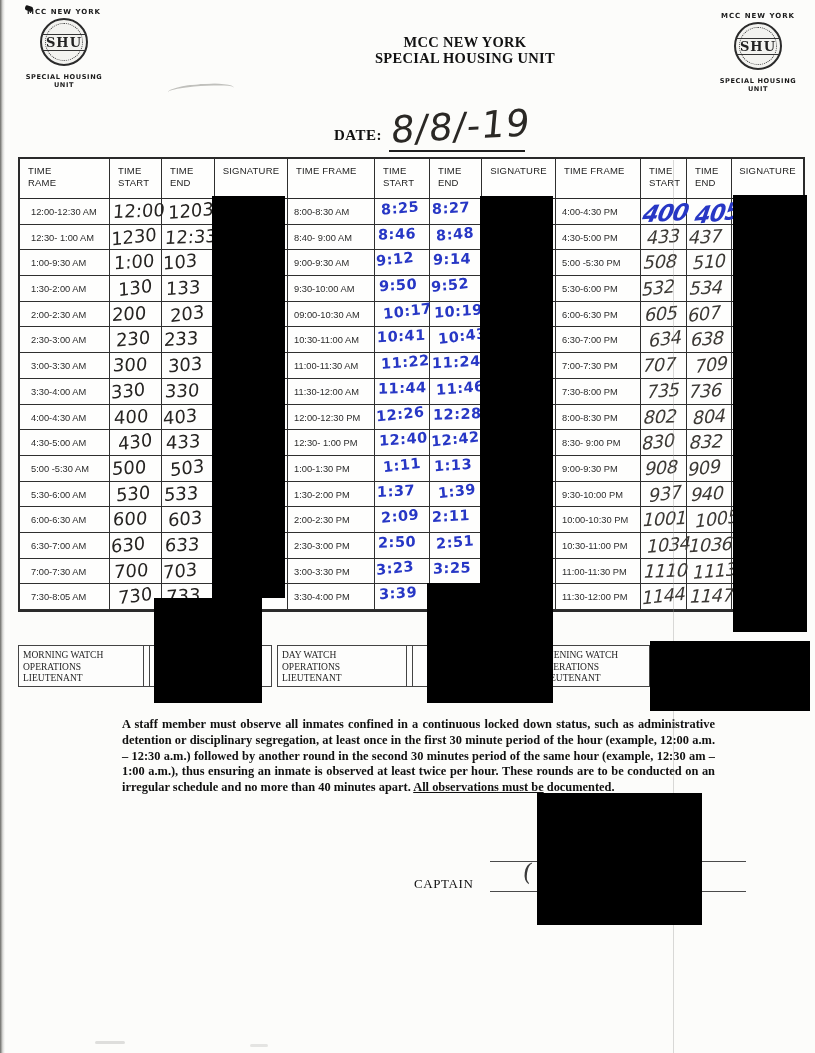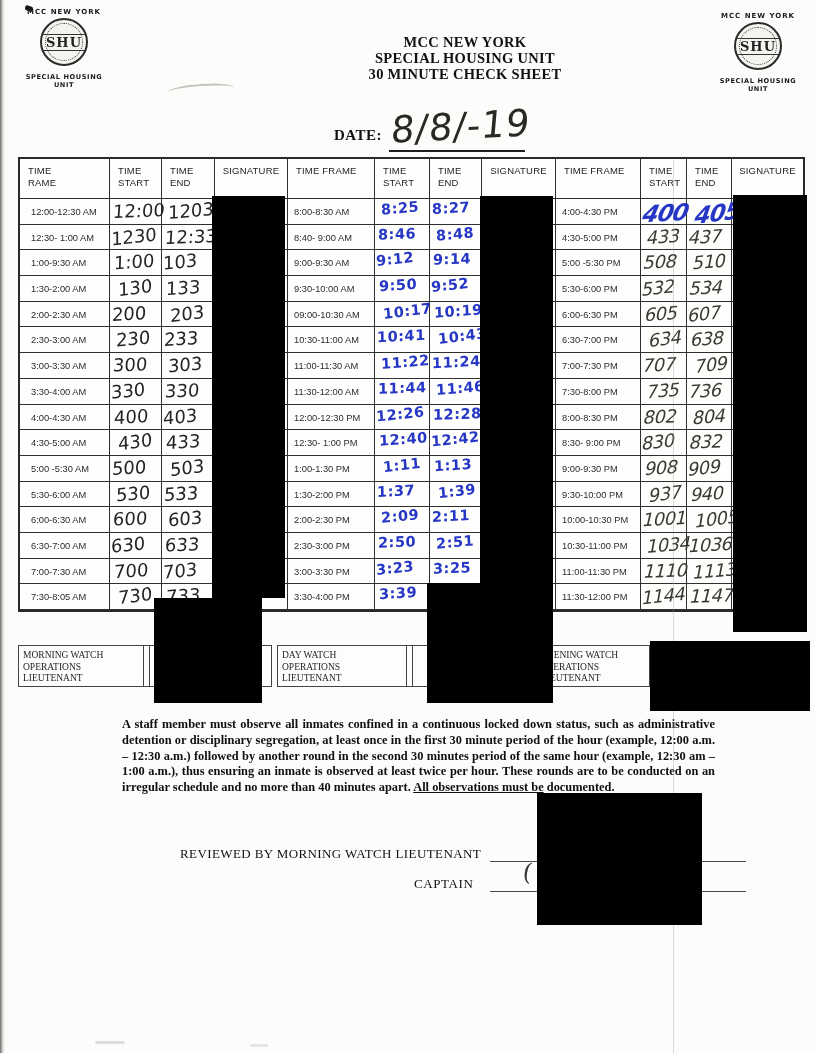--- a/index.html
+++ b/index.html
@@ -103,21 +103,20 @@
     <div class="l-top">MCC NEW YORK</div>
     <div class="seal">
       <div class="seal-letters">SHU</div>
     </div>
     <div class="l-bottom">SPECIAL HOUSING UNIT</div>
   </div>
 
   <div class="title-block">
     <div>MCC NEW YORK</div>
     <div>SPECIAL HOUSING UNIT</div>
-    <div>30 MINUTE CHECK SHEET</div>
   </div>
 
   <div class="date-label">DATE:</div>
   <div class="date-line"></div>
   <div class="date-value">8/8/-19</div>
 
   <div class="tbl" id="tbl">
       <div class="hcell">TIME
 RAME</div>
       <div class="hcell">TIME
@@ -548,19 +547,18 @@
   <div class="redact" style="left:212px;top:196px;width:73px;height:402px;"></div>
   <div class="redact" style="left:154px;top:598px;width:108px;height:105px;"></div>
   <div class="redact" style="left:480px;top:196px;width:73px;height:387px;"></div>
   <div class="redact" style="left:427px;top:583px;width:126px;height:120px;"></div>
   <div class="redact" style="left:733px;top:195px;width:74px;height:437px;"></div>
   <div class="redact" style="left:650px;top:641px;width:160px;height:70px;"></div>
   <div class="redact" style="left:537px;top:793px;width:165px;height:132px;"></div>
 
   <div class="notice"><span>A staff member must observe all inmates confined in a continuous locked down status, such as administrative detention or disciplinary segregation, at least once in the first 30 minute period of the hour (example, 12:00 a.m. – 12:30 a.m.) followed by another round in the second 30 minutes period of the same hour (example, 12:30 am – 1:00 a.m.), thus ensuring an inmate is observed at least twice per hour. These rounds are to be conducted on an irregular schedule and no more than 40 minutes apart. </span><span class="ul">All observations must be</span><span> documented.</span></div>
 
-  <div class="rev-label1">REVIEWED BY MORNING WATCH LIEUTENANT</div>
   <div class="stray">(</div>
   <div class="sigline sig1"></div>
   <div class="rev-label2">CAPTAIN</div>
   <div class="sigline sig2"></div>
 
 </div>
 
 </body></html>

